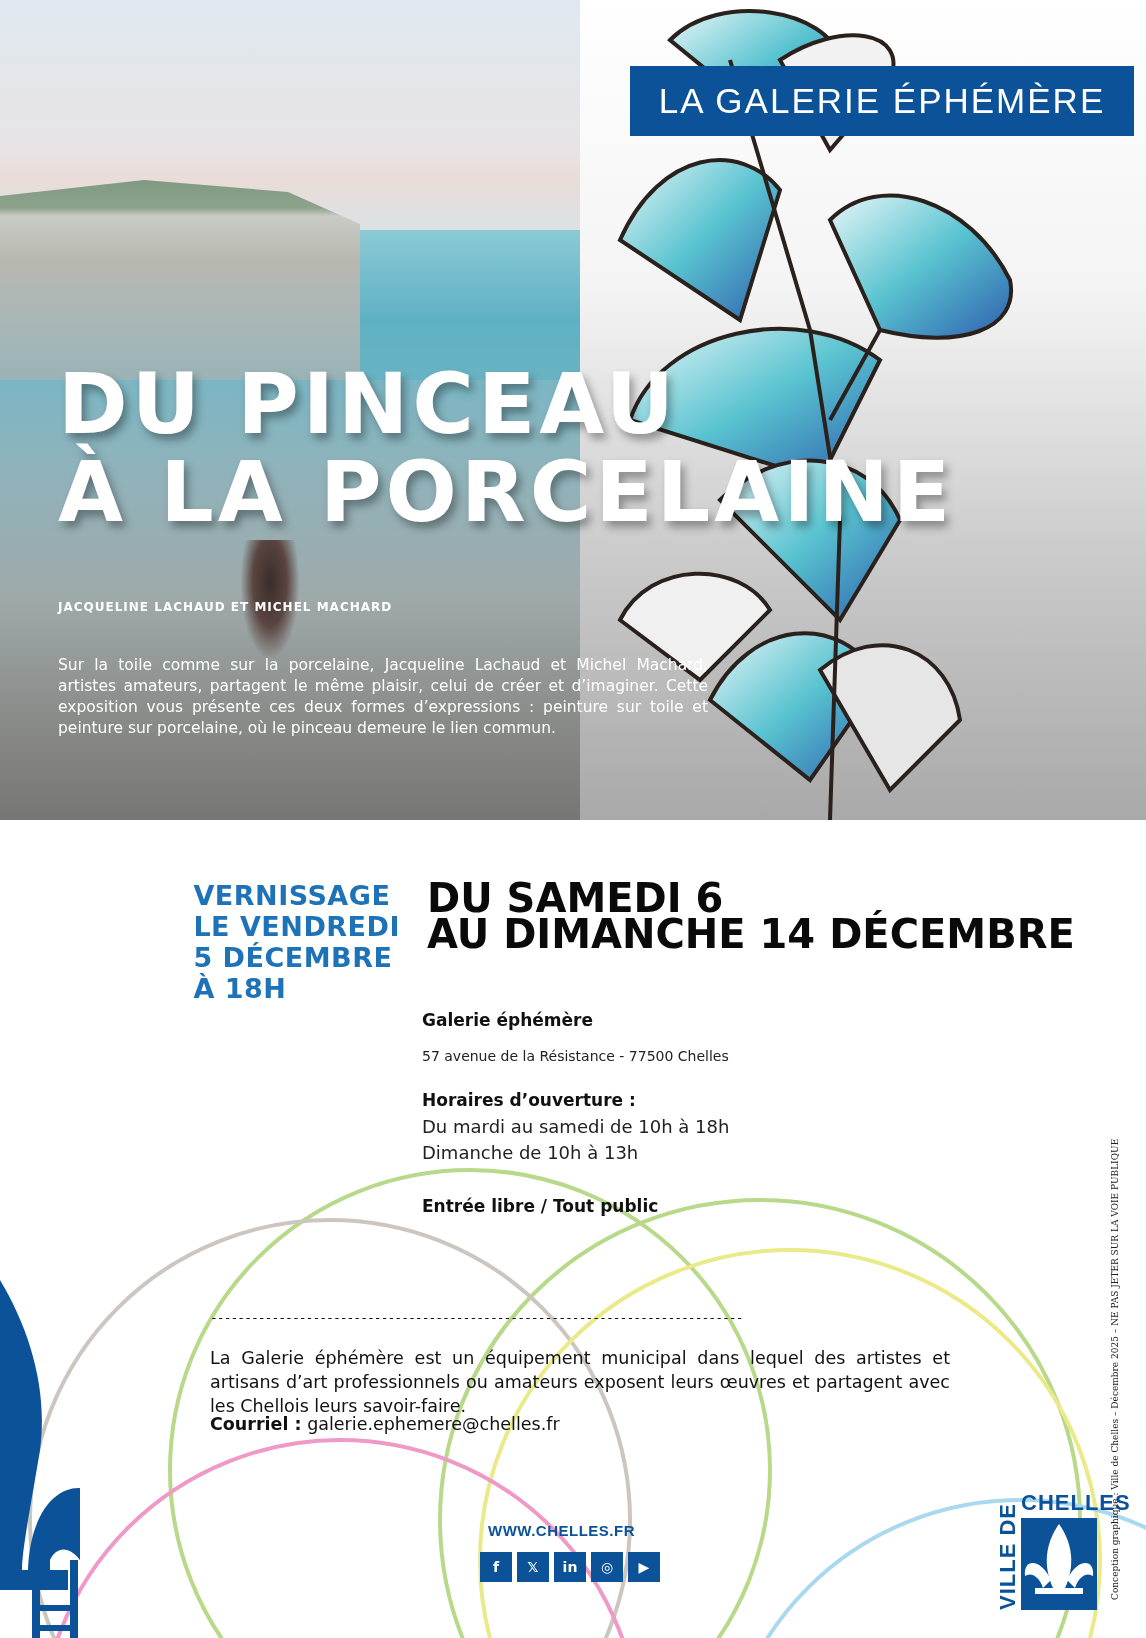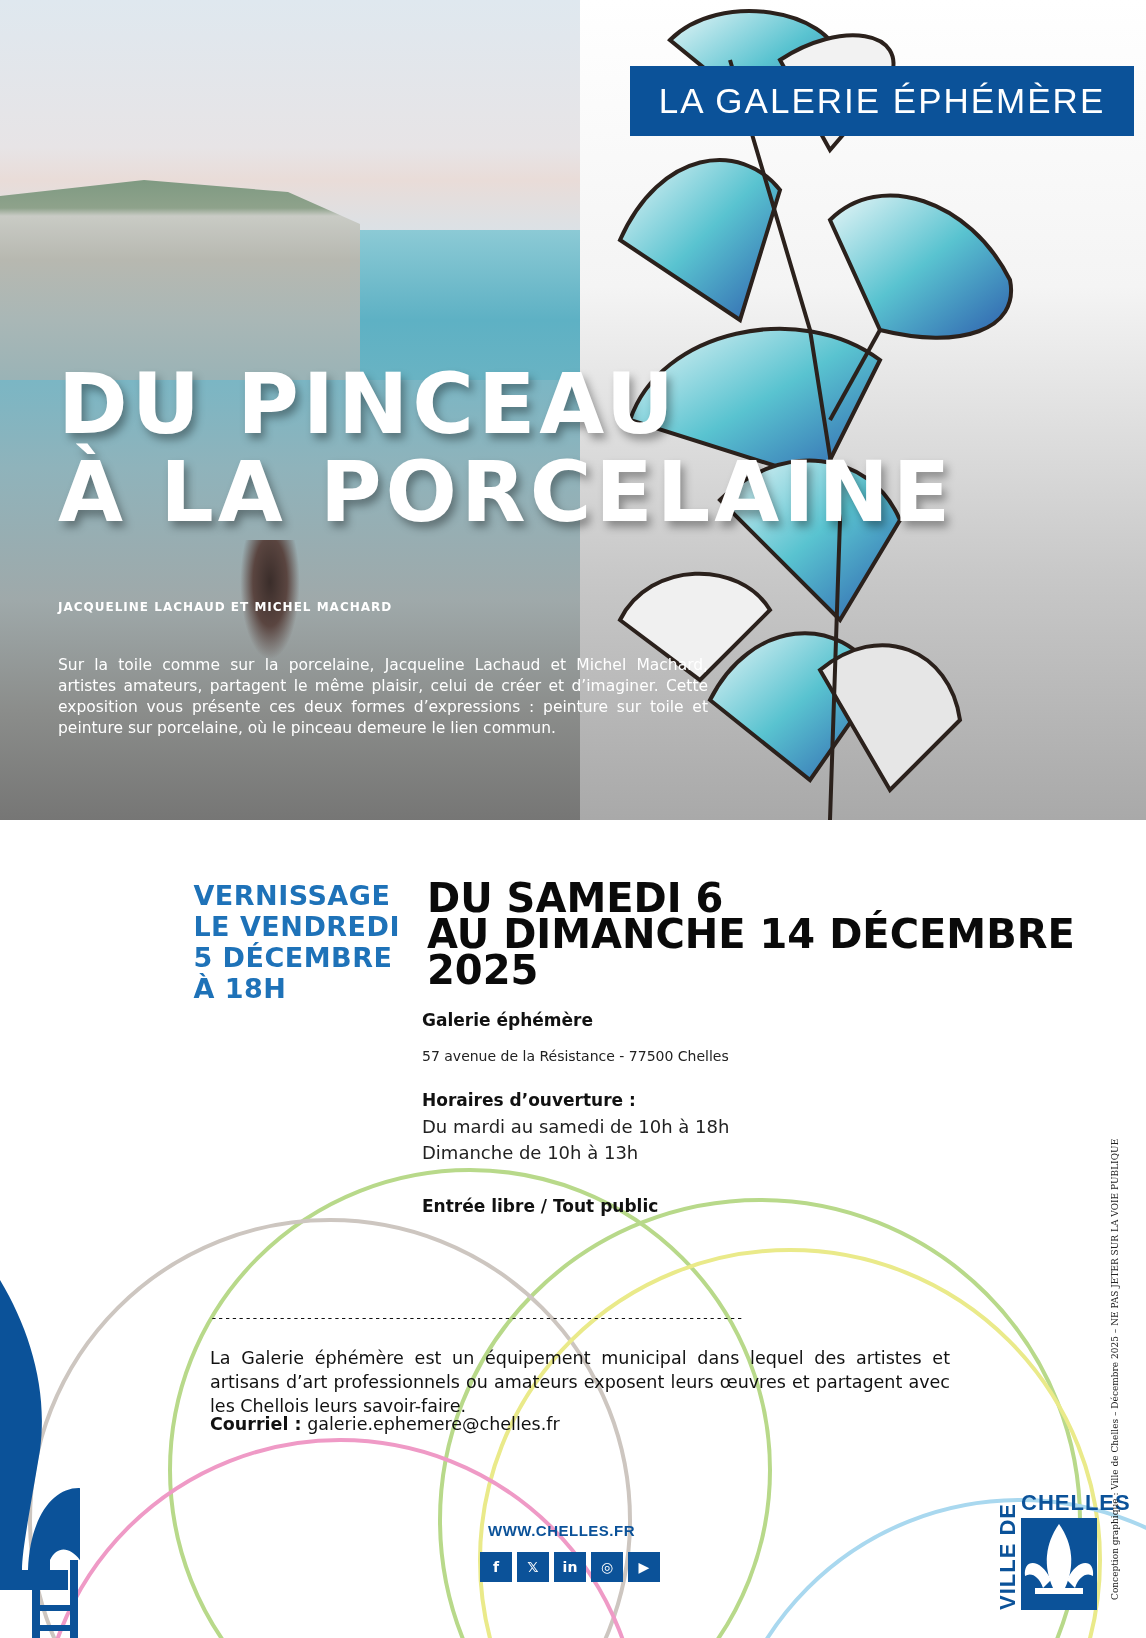--- a/index.html
+++ b/index.html
@@ -120,21 +120,20 @@
 <div class="vernissage">
   <div>VERNISSAGE</div>
   <div>LE VENDREDI</div>
   <div>5 DÉCEMBRE</div>
   <div>À 18H</div>
 </div>
 
 <div class="dates">
   <div>DU SAMEDI 6</div>
   <div>AU DIMANCHE 14 DÉCEMBRE</div>
-  <div>2025</div>
 </div>
 <div class="place">Galerie éphémère</div>
 <div class="address">57 avenue de la Résistance - 77500 Chelles</div>
 <div class="hours-title">Horaires d’ouverture :</div>
 <div class="hours-line" style="top:1116px">Du mardi au samedi de 10h à 18h</div>
 <div class="hours-line" style="top:1142px">Dimanche de 10h à 13h</div>
 <div class="entry">Entrée libre / Tout public</div>
 
 <div class="divider">------------------------------------------------------------------------------</div>
 <p class="about">La Galerie éphémère est un équipement municipal dans lequel des artistes et artisans d’art professionnels ou amateurs exposent leurs œuvres et partagent avec les Chellois leurs savoir-faire.</p>

